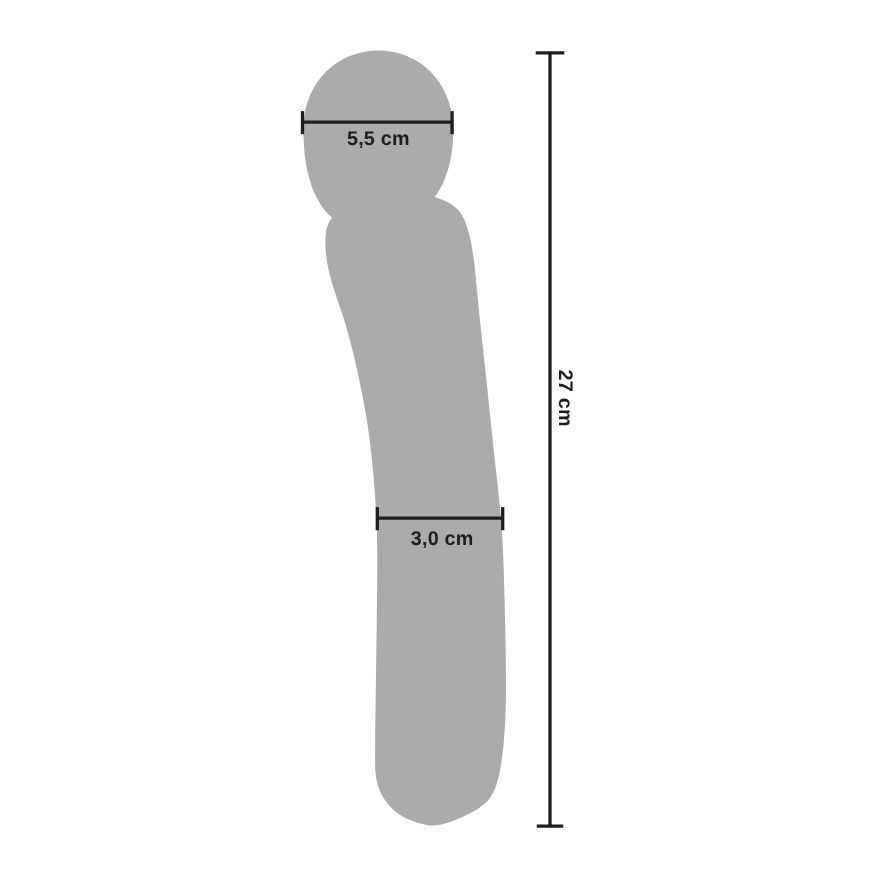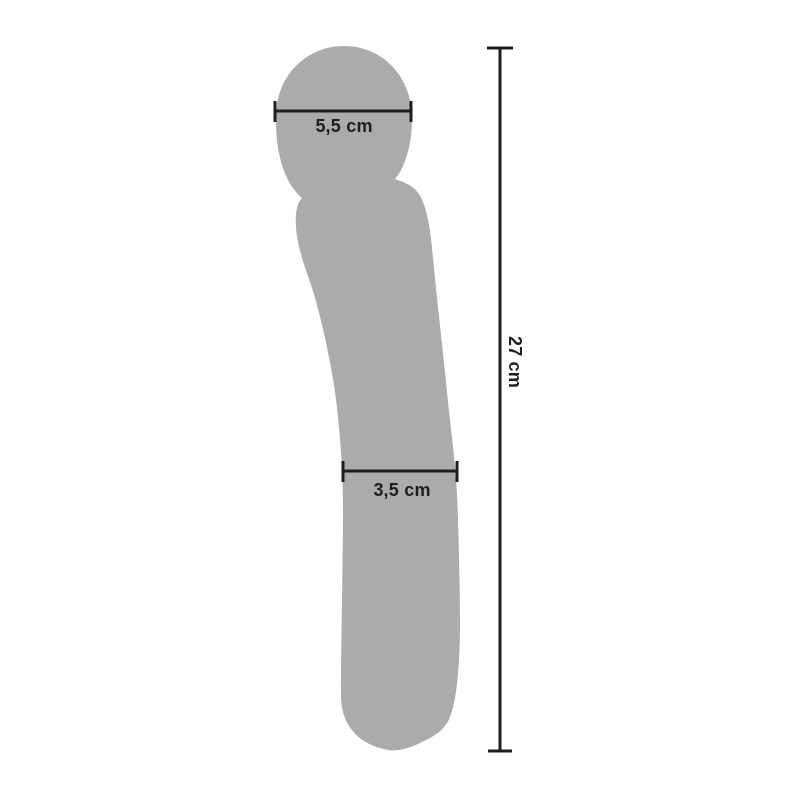--- a/index.html
+++ b/index.html
@@ -82,16 +82,16 @@
 
     <g>
       <line class="mline" x1="500" y1="48" x2="500" y2="751" stroke="#1E1E1E"></line>
       <line class="mline" x1="487" y1="48" x2="513" y2="48" stroke="#1E1E1E"></line>
       <line class="mline" x1="488" y1="751" x2="512" y2="751" stroke="#1E1E1E"></line>
     </g>
   </svg>
 
   <div class="label" style="left:344px; top:126px;">5,5 cm</div>
 
-  <div class="label" style="left:402px; top:490px;">3,5 cm</div>
+  <div class="label" style="left:402px; top:490px;">3,0 cm</div>
 
   <div class="label rotated" style="left:514px; top:362px;">27 cm</div>
 </div>
 
 </body></html>

